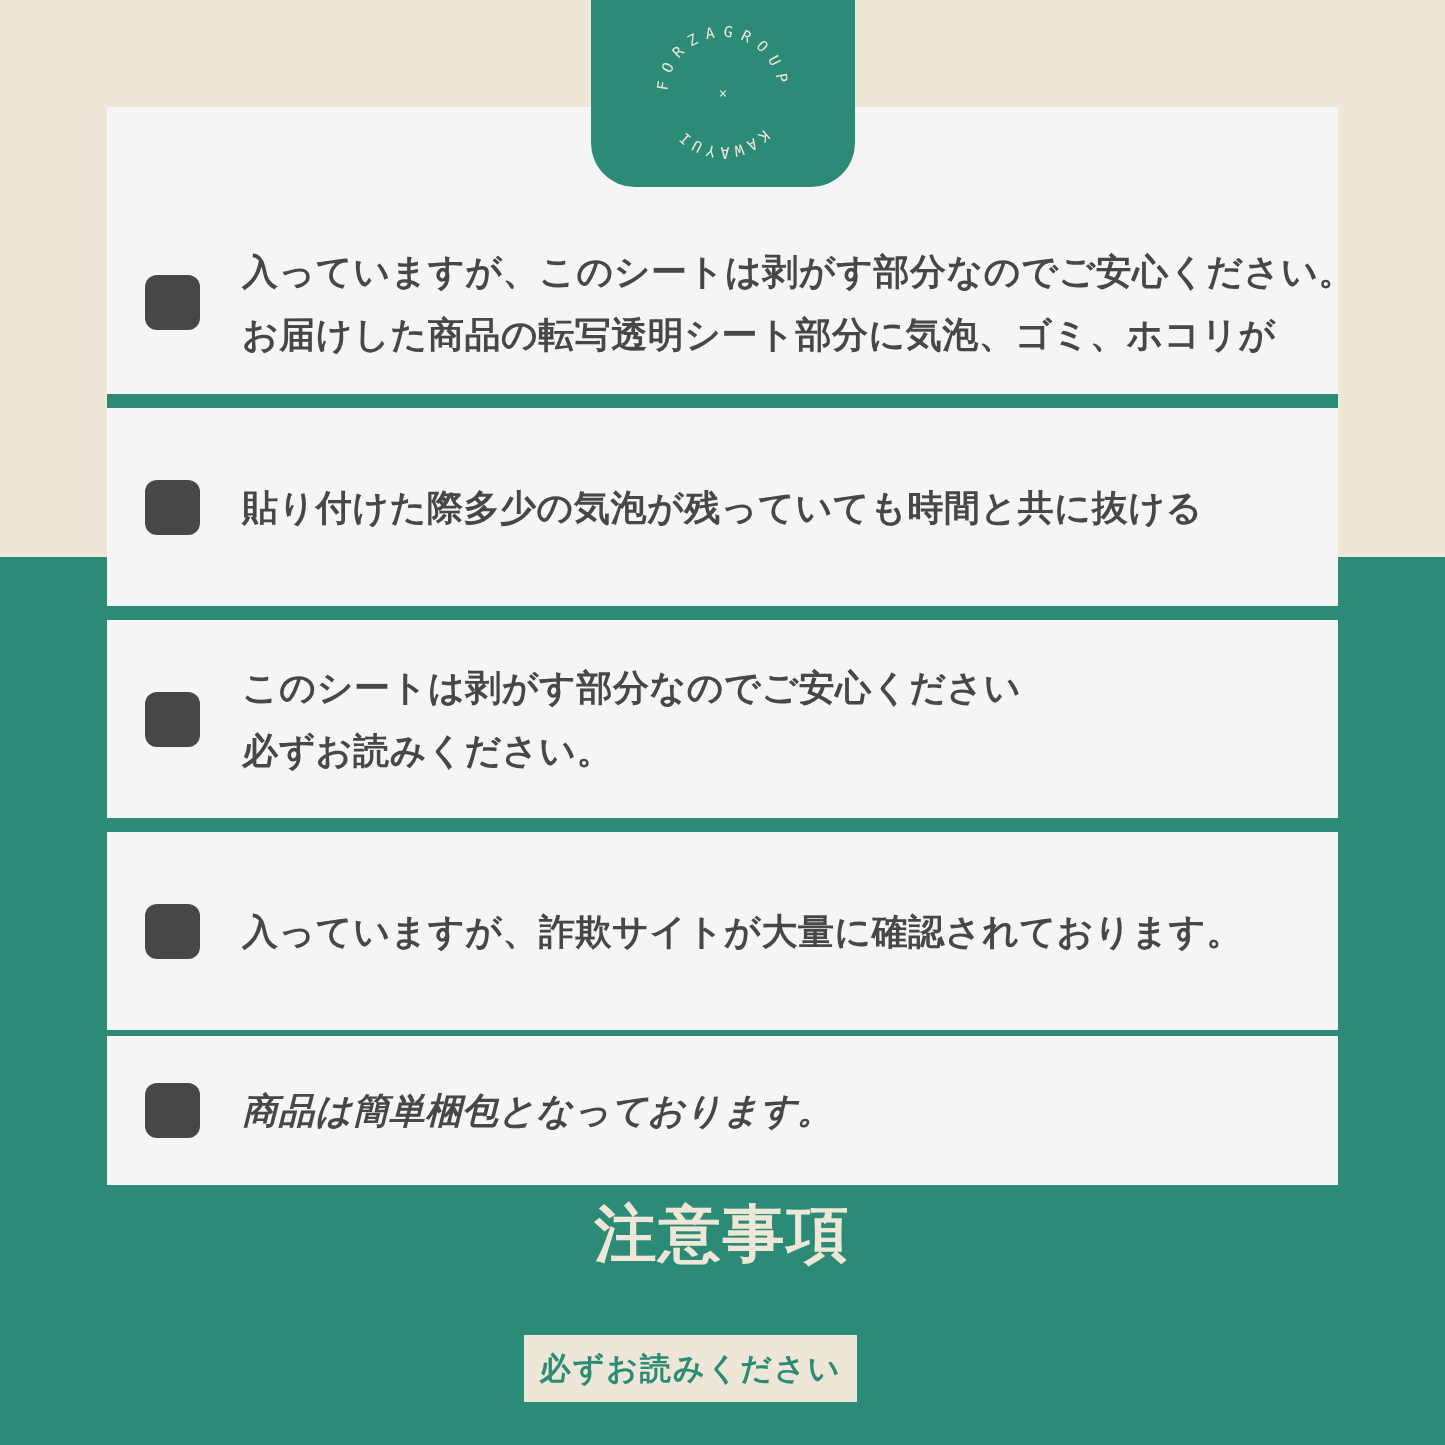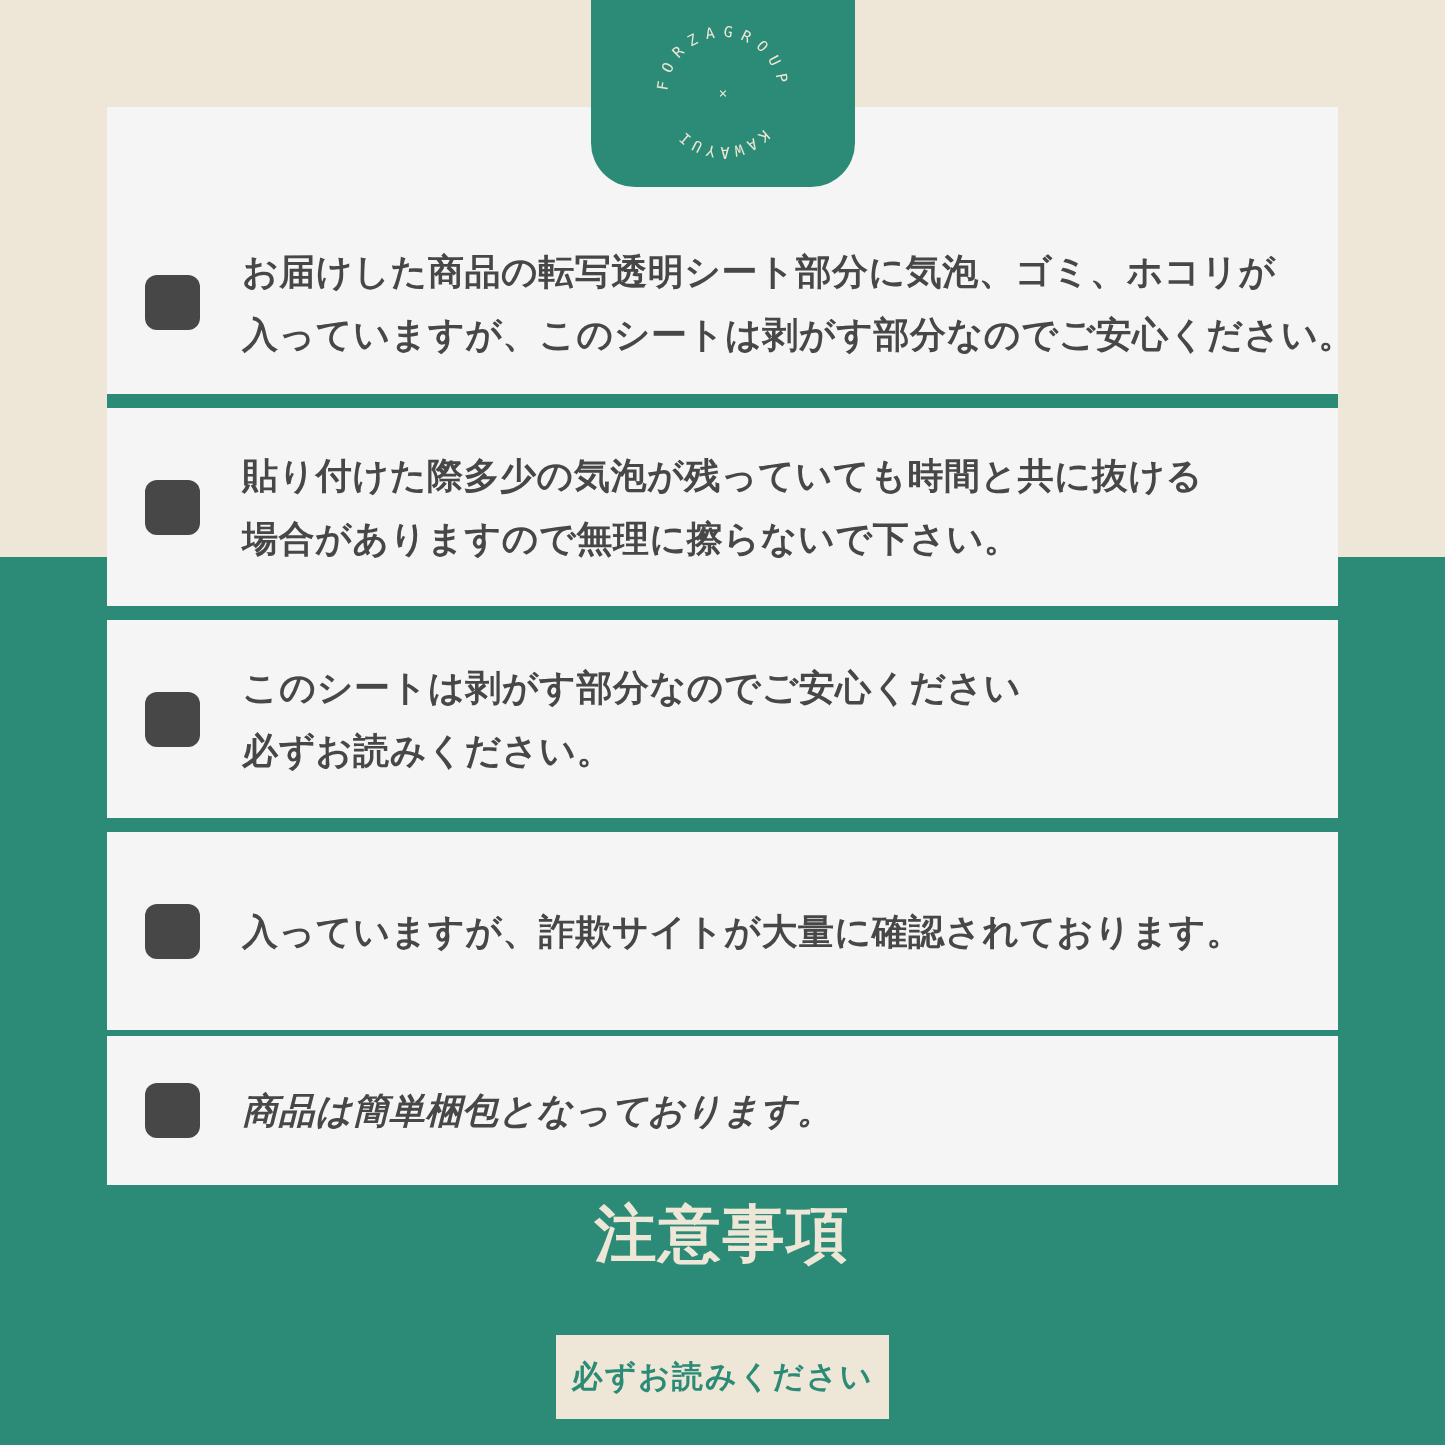--- a/index.html
+++ b/index.html
@@ -61,22 +61,22 @@
   }
   .arc-text { font-size: 15px; }
   .footer-title {
     position: absolute; left: 0; top: 1203px;
     width: 1445px; text-align: center;
     font-size: 62px; font-weight: 900;
     line-height: 1; letter-spacing: 2px;
     color: var(--cream, #eee6d6);
   }
   .read-label {
-    position: absolute; left: 556px; top: 1335px;
-    width: 333px; height: 84px;
+    position: absolute; left: 524px; top: 1335px;
+    width: 333px; height: 67px;
     background: var(--cream, #eee6d6);
     display: flex; align-items: center; justify-content: center;
   }
   .read-label span {
     font-size: 31px; font-weight: bold;
     letter-spacing: 2px;
     color: var(--teal, #2b8b77);
   }
 </style>
 </head>
@@ -84,30 +84,29 @@
 
 <div class="canvas">
 
   <div class="bg-bottom"></div>
 
   <div class="card">
 
     <div class="row row-1">
       <span class="checkbox"></span>
       <div class="notice-text">
+        <div>入っていますが、このシートは剥がす部分なのでご安心ください。</div>
         <div>お届けした商品の転写透明シート部分に気泡、ゴミ、ホコリが</div>
-        <div>入っていますが、このシートは剥がす部分なのでご安心ください。</div>
       </div>
     </div>
 
     <div class="row row-2">
       <span class="checkbox"></span>
       <div class="notice-text">
         <div>貼り付けた際多少の気泡が残っていても時間と共に抜ける</div>
-        <div>場合がありますので無理に擦らないで下さい。</div>
       </div>
     </div>
 
     <div class="row row-3">
       <span class="checkbox"></span>
       <div class="notice-text">
         <div>このシートは剥がす部分なのでご安心ください</div>
         <div>必ずお読みください。</div>
       </div>
     </div>

